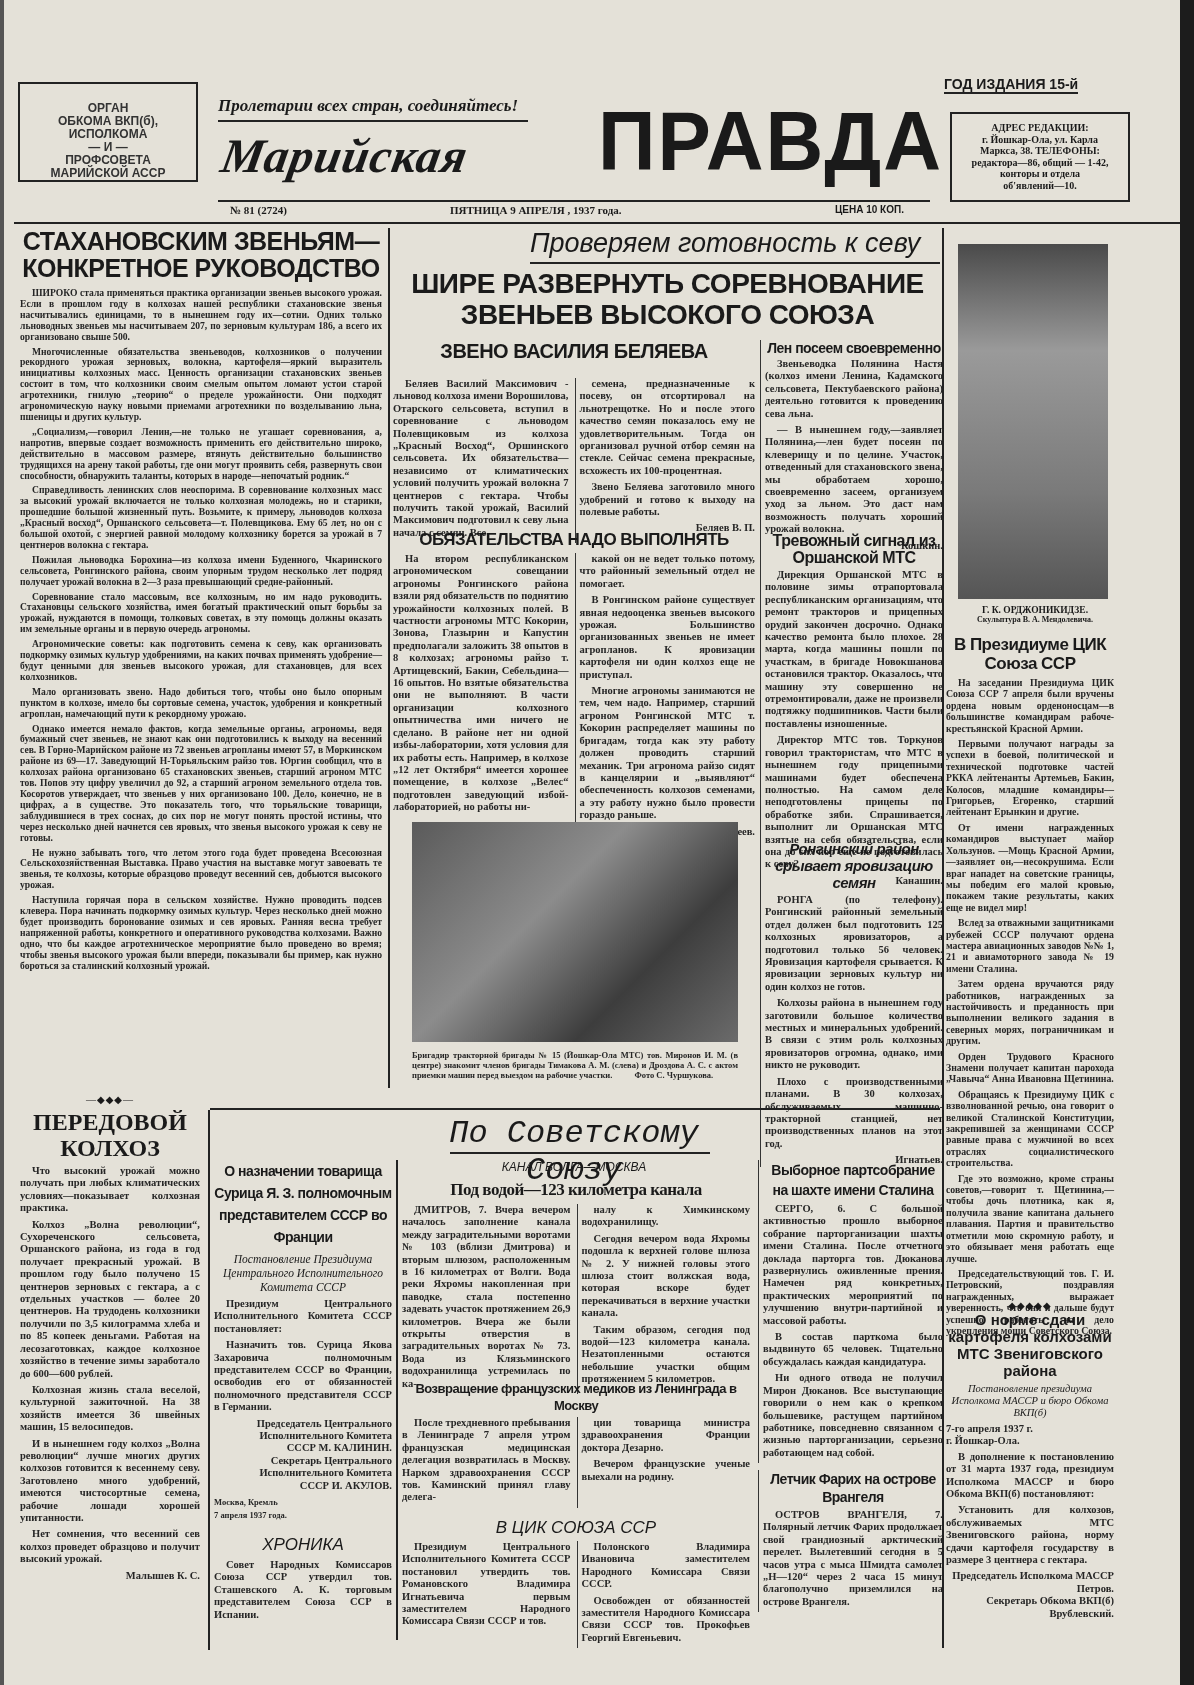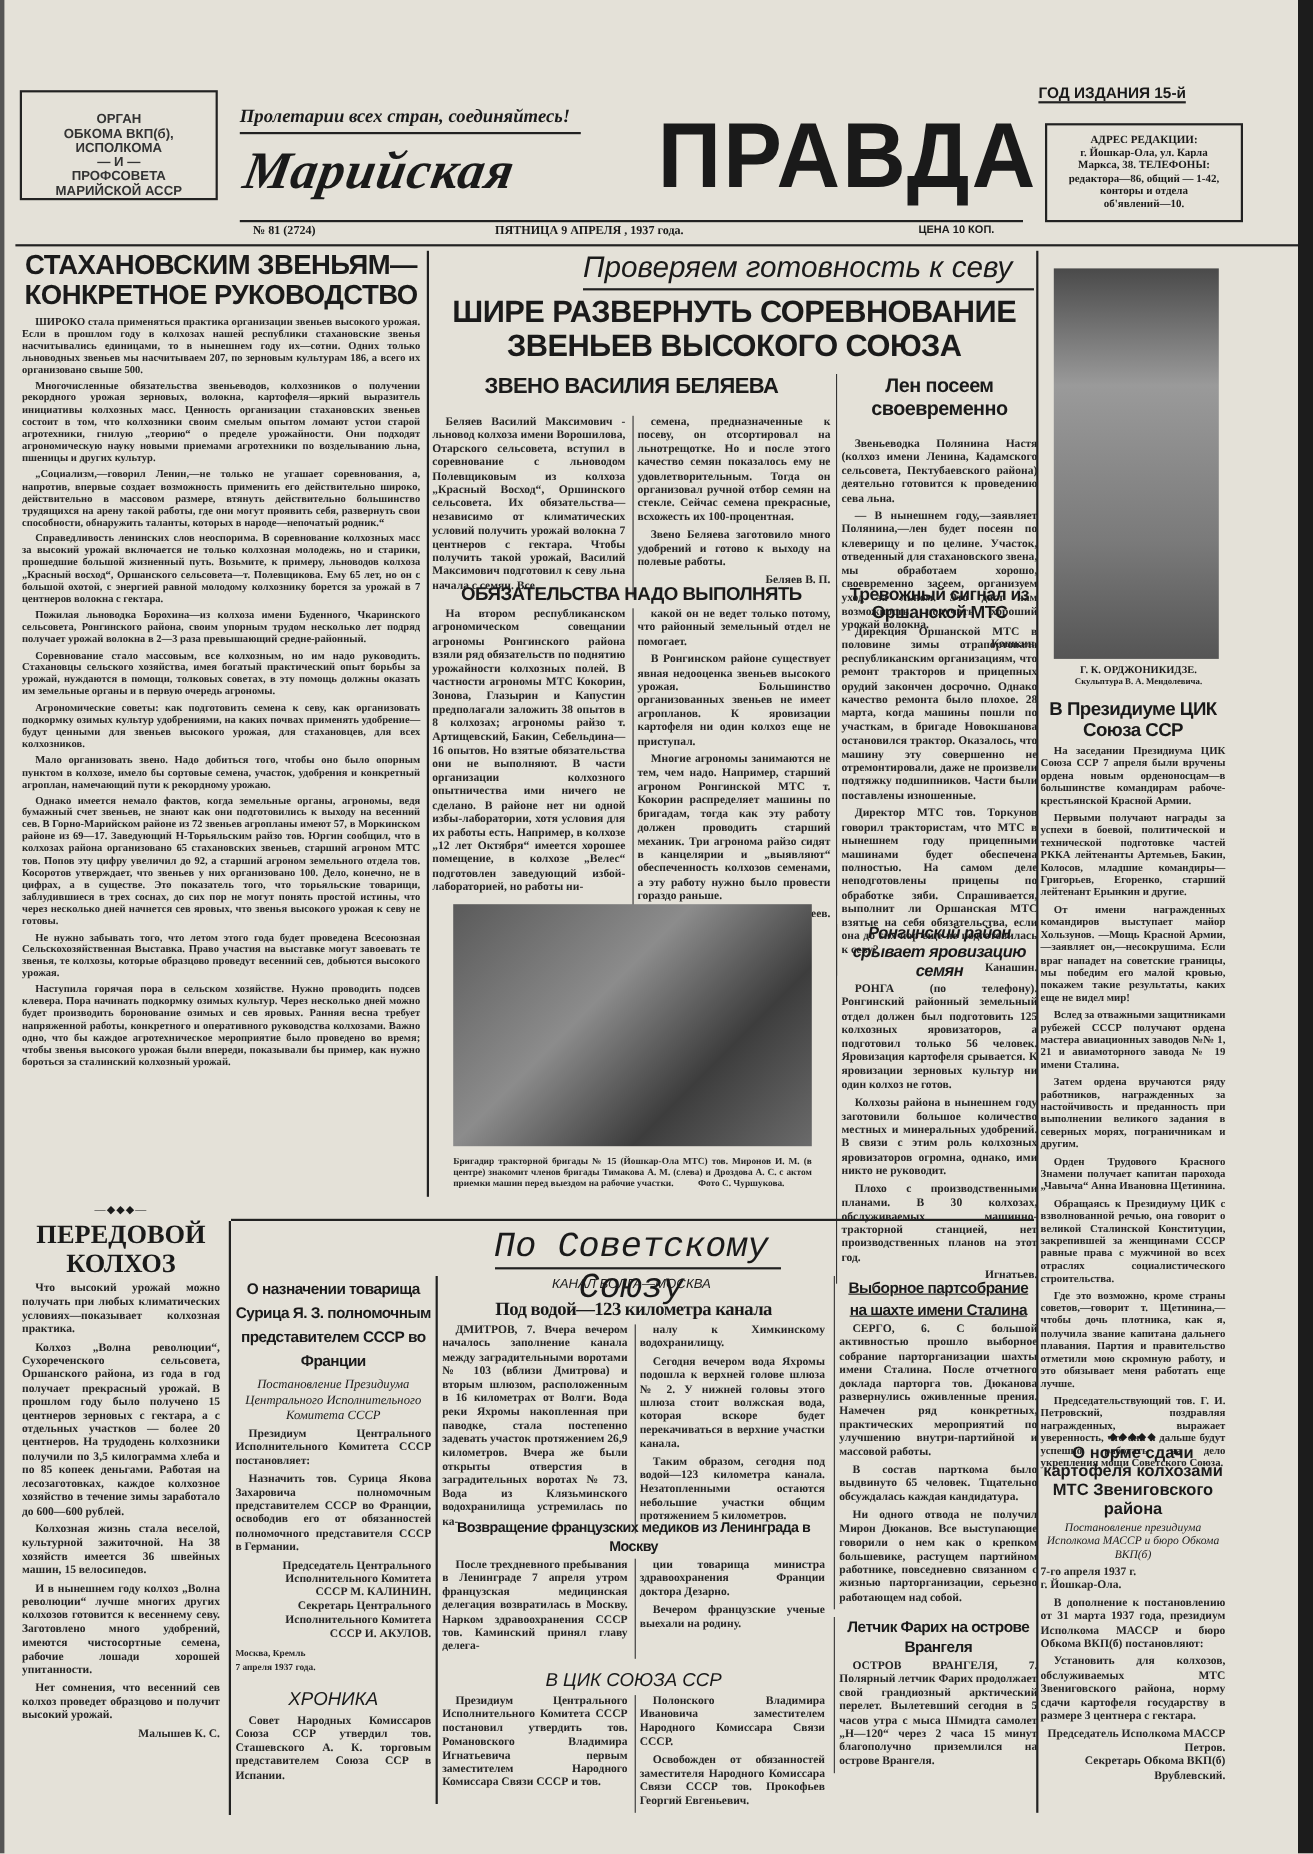--- a/index.html
+++ b/index.html
@@ -88,21 +88,21 @@
       </div>
     <div class="col-sep" style="padding-left:4px;">
       <p>семена, предназначенные к посеву, он отсортировал на льнотрещотке. Но и после этого качество семян показалось ему не удовлетворительным. Тогда он организовал ручной отбор семян на стекле. Сейчас семена прекрасные, всхожесть их 100-процентная.</p>
       <p>Звено Беляева заготовило много удобрений и готово к выходу на полевые работы.</p>
       <div class="sig">Беляев В. П.</div>
     </div>
   </div>
 </div>
 
 <div class="abs" style="left:760px;top:340px;width:178px;border-left:1.5px solid #333;padding-left:4px;">
-  <div class="cond center" style="font-size:18px;margin-bottom:16px;">Лен посеем своевременно</div>
+  <div class="cond center" style="font-size:14px;margin-bottom:2px;">Лен посеем своевременно</div>
   <div class="body-text">
     <p>Звеньеводка Полянина Настя (колхоз имени Ленина, Кадамского сельсовета, Пектубаевского района) деятельно готовится к проведению сева льна.</p>
     <p>— В нынешнем году,—заявляет Полянина,—лен будет посеян по клеверищу и по целине. Участок, отведенный для стахановского звена, мы обработаем хорошо, своевременно засеем, организуем уход за льном. Это даст нам возможность получать хороший урожай волокна.</p>
     <div class="sig">Кошкин.</div>
   </div>
 </div>
 
 <div class="abs" style="left:393px;top:530px;width:362px;">
   <div class="cond center" style="font-size:17px;margin-bottom:3px;">ОБЯЗАТЕЛЬСТВА НАДО ВЫПОЛНЯТЬ</div>
   <div class="two-col body-text">
@@ -258,21 +258,21 @@
         <p>Президиум Центрального Исполнительного Комитета СССР постановил утвердить тов. Романовского Владимира Игнатьевича первым заместителем Народного Комиссара Связи СССР и тов.</p>
       </div>
     <div class="col-sep" style="padding-left:4px;">
       <p>Полонского Владимира Ивановича заместителем Народного Комиссара Связи СССР.</p>
       <p>Освобожден от обязанностей заместителя Народного Комиссара Связи СССР тов. Прокофьев Георгий Евгеньевич.</p>
     </div>
   </div>
 </div>
 
 <div class="abs" style="left:758px;top:1160px;width:180px;border-left:1.5px solid #333;padding-left:4px;">
-  <div class="cond center" style="font-size:14px;line-height:20px;margin-bottom:3px;text-decoration:underline;">Выборное партсобрание на шахте имени Сталина</div>
+  <div class="cond center" style="font-size:14px;line-height:20px;margin-bottom:3px;">Выборное партсобрание на шахте имени Сталина</div>
   <div class="body-text">
     <p>СЕРГО, 6. С большой активностью прошло выборное собрание парторганизации шахты имени Сталина. После отчетного доклада парторга тов. Дюканова развернулись оживленные прения. Намечен ряд конкретных, практических мероприятий по улучшению внутри-партийной и массовой работы.</p>
     <p>В состав парткома было выдвинуто 65 человек. Тщательно обсуждалась каждая кандидатура.</p>
     <p>Ни одного отвода не получил Мирон Дюканов. Все выступающие говорили о нем как о крепком большевике, растущем партийном работнике, повседневно связанном с жизнью парторганизации, серьезно работающем над собой.</p>
   </div>
 </div>
 
 <div class="abs" style="left:758px;top:1470px;width:180px;border-left:1.5px solid #333;padding-left:4px;">
   <div class="cond center" style="font-size:14px;line-height:18px;margin-bottom:3px;">Летчик Фарих на острове Врангеля</div>
   <div class="body-text">

